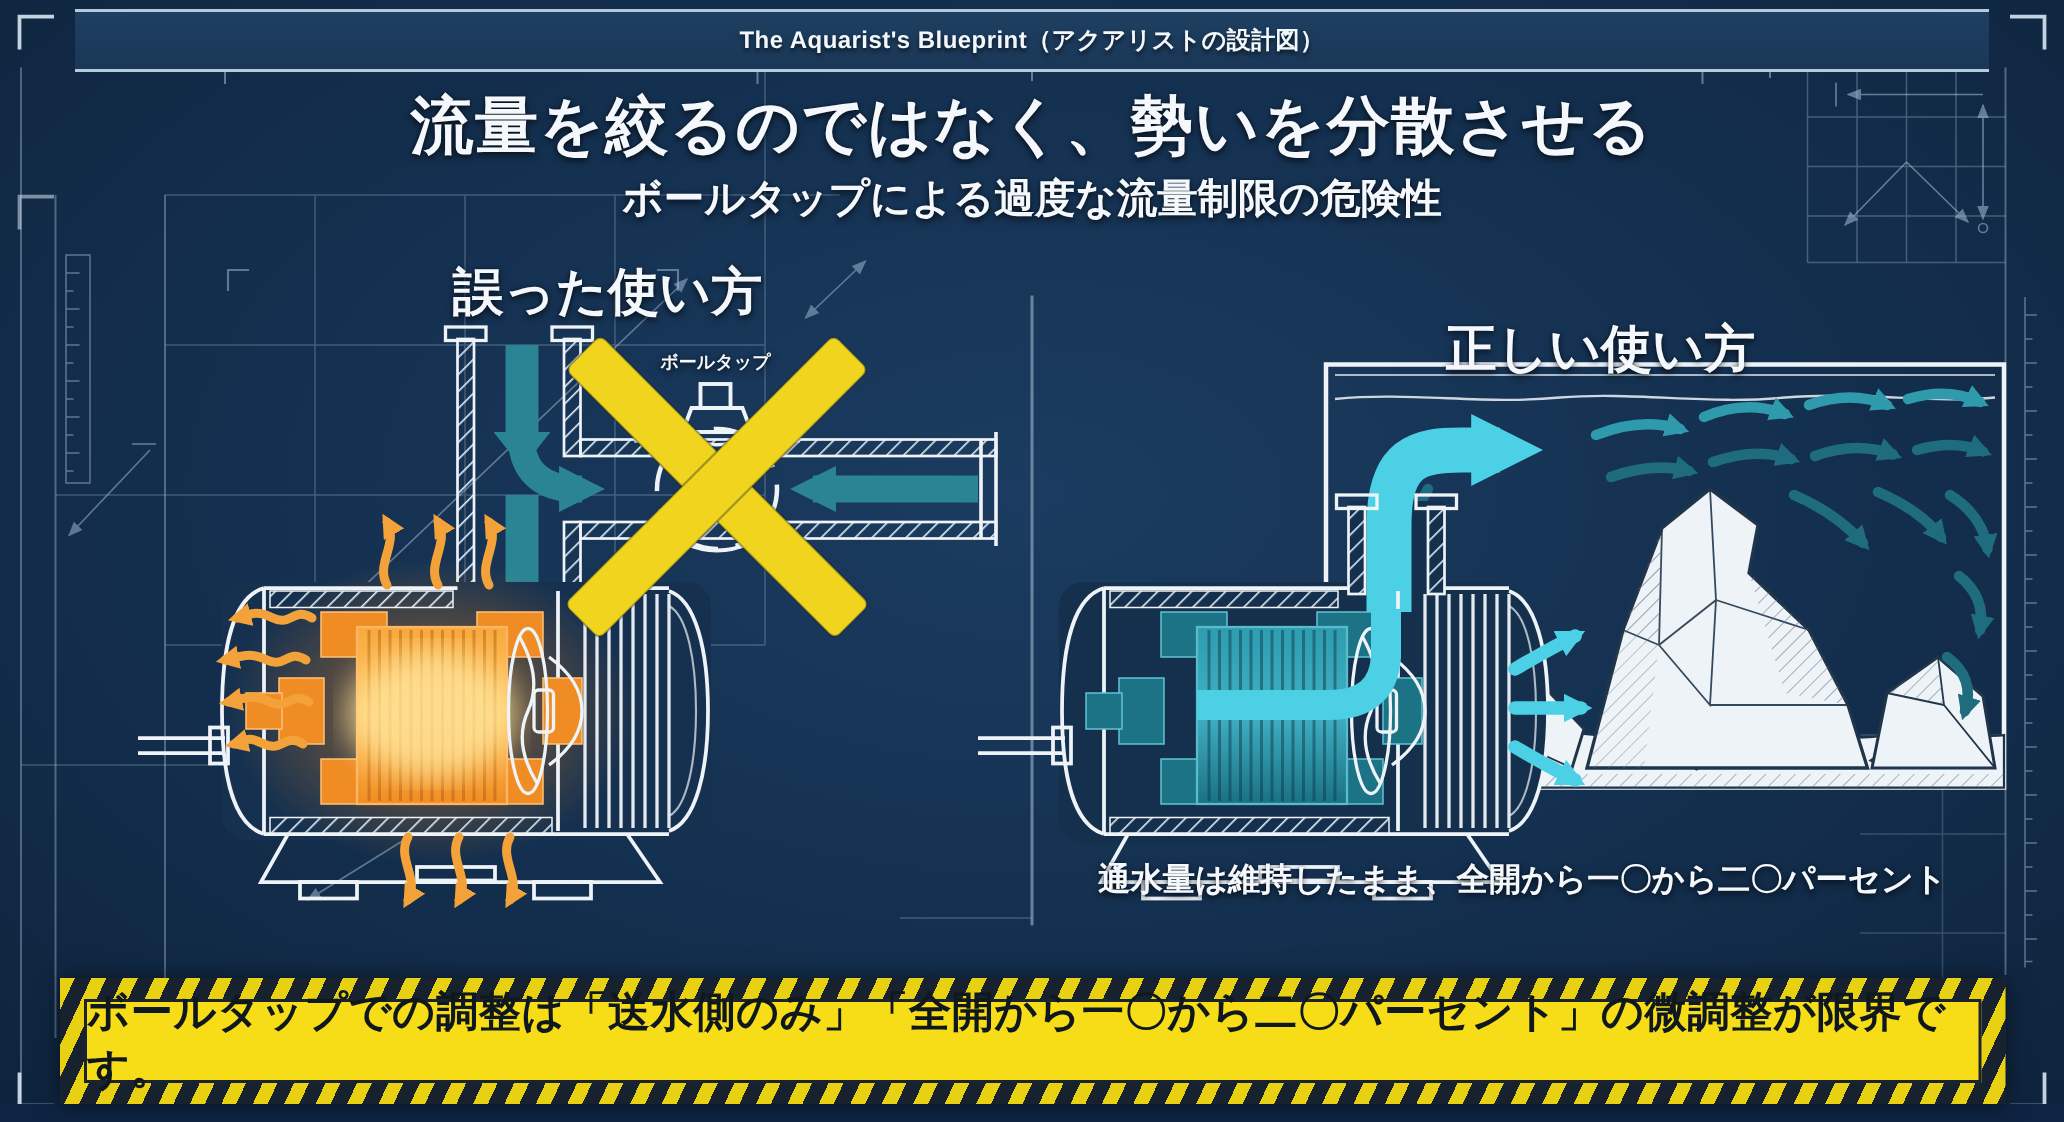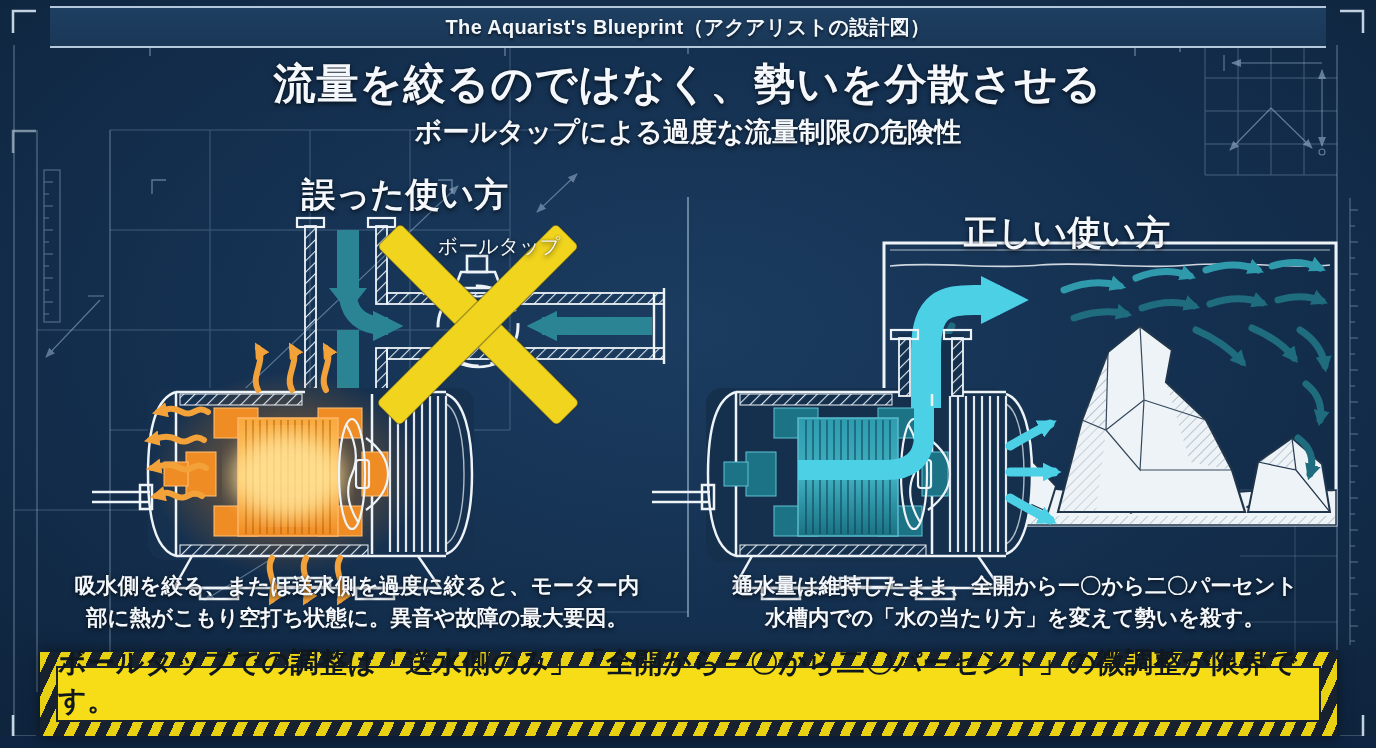--- a/index.html
+++ b/index.html
@@ -8,37 +8,37 @@
     background:radial-gradient(1100px 640px at 50% 44%, #1b3c60 0%, #143050 46%, #0d2138 100%);}
   .layer{position:absolute;left:0;top:0;}
   .vignette{position:absolute;inset:0;z-index:5;pointer-events:none;
     background:radial-gradient(130% 130% at 50% 45%, rgba(0,0,0,0) 55%, rgba(3,10,22,.48) 100%);}
   .txt{position:absolute;color:#f4f8fc;text-align:center;z-index:7;
     text-shadow:0 2px 5px rgba(0,0,0,.65), 0 0 2px rgba(0,0,0,.4);}
   .topbar{position:absolute;left:50px;top:6px;width:1276px;height:38px;z-index:7;
     background:linear-gradient(#1e3f61,#1a3757);
     border-top:2px solid rgba(207,226,241,.85);border-bottom:2px solid rgba(207,226,241,.85);
     display:flex;align-items:center;justify-content:center;}
-  .topbar span{color:#f2f7fb;font-size:20px;font-weight:bold;letter-spacing:.3px;
+  .topbar span{color:#f2f7fb;font-size:16px;font-weight:bold;letter-spacing:.3px;
     text-shadow:0 2px 3px rgba(0,0,0,.6);}
   .main-title{left:0;top:56px;width:1376px;font-size:42px;font-weight:900;letter-spacing:1px;}
   .subtitle{left:0;top:114px;width:1376px;font-size:27px;font-weight:800;}
   .panel-h{top:172px;font-size:34px;font-weight:900;padding-left:37px;}
   .ph-left{left:60px;width:616px;}
   .ph-right{left:730px;width:600px;margin-top:38px;}
-  .valve-label{left:424px;top:233px;width:150px;font-size:20px;font-weight:400;}
+  .valve-label{left:402px;top:233px;width:150px;font-size:12px;font-weight:700;}
   .caption{top:570px;font-size:21.5px;font-weight:800;line-height:1.5;}
   .cap-left{left:58px;width:598px;}
   .cap-right{left:714px;width:602px;}
   .banner{position:absolute;left:40px;top:652px;width:1297px;height:84px;z-index:7;
     box-sizing:border-box;padding:14px 16px;
     background:repeating-linear-gradient(115deg,#e8d013 0 9px,#17222e 9px 19px);
     box-shadow:0 0 14px rgba(0,0,0,.5);}
   .banner-inner{width:100%;height:100%;background:#f7dd17;border:2px solid #1a2430;
-    box-sizing:border-box;display:flex;align-items:flex-end;justify-content:center;}
+    box-sizing:border-box;display:flex;align-items:center;justify-content:center;}
   .banner-inner span{color:#10181f;font-size:28px;font-weight:900;letter-spacing:.5px;}
   .bottom-strip{position:absolute;left:0;top:736px;width:1376px;height:12px;background:#0e2442;z-index:6;}
   svg{display:block;}
 </style>
 </head>
 <body>
 
 <div class="canvas">
 
   <svg class="layer" width="1376" height="748" viewBox="0 0 1376 748" style="z-index:2">
@@ -379,27 +379,22 @@
   </header>
 
   <div class="txt main-title">流量を絞るのではなく、勢いを分散させる</div>
   <div class="txt subtitle">ボールタップによる過度な流量制限の危険性</div>
 
   <div class="txt panel-h ph-left">誤った使い方</div>
   <div class="txt panel-h ph-right">正しい使い方</div>
 
   <div class="txt valve-label">ボールタップ</div>
 
-  <div class="txt caption cap-left">
-    <div>吸水側を絞る、または送水側を過度に絞ると、モーター内</div>
-    <div>部に熱がこもり空打ち状態に。異音や故障の最大要因。</div>
-  </div>
   <div class="txt caption cap-right">
     <div>通水量は維持したまま、全開から一〇から二〇パーセント</div>
-    <div>水槽内での「水の当たり方」を変えて勢いを殺す。</div>
   </div>
 
   <div class="banner">
     <div class="banner-inner">
       <span>ボールタップでの調整は「送水側のみ」「全開から一〇から二〇パーセント」の微調整が限界です。</span>
     </div>
   </div>
 
   <div class="bottom-strip"></div>
 </div>

